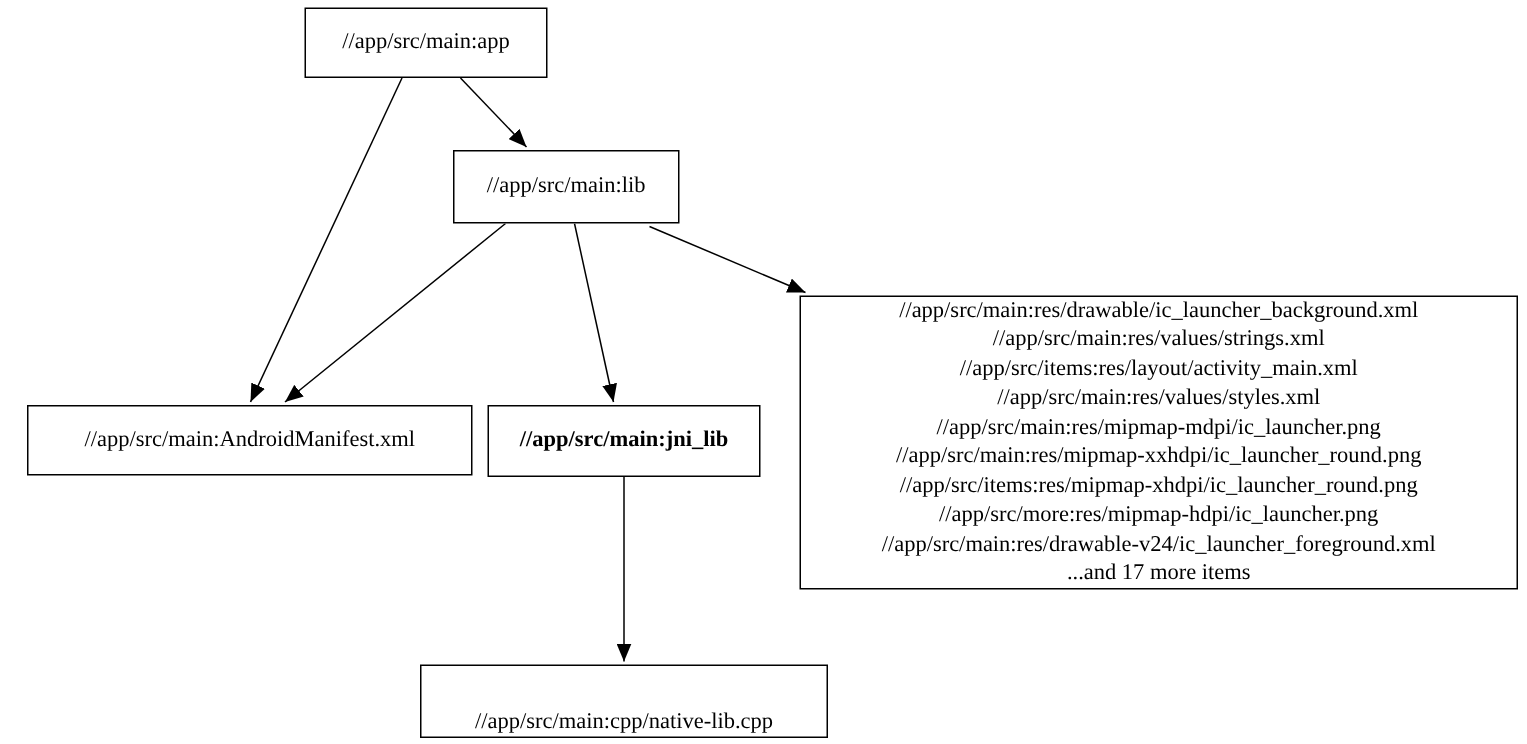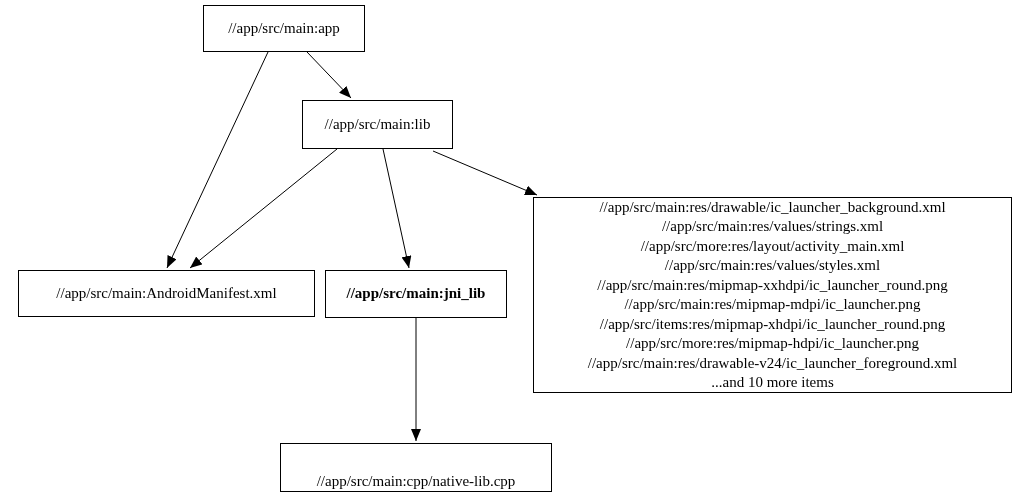--- a/index.html
+++ b/index.html
@@ -76,27 +76,27 @@
     <span>//app/src/main:AndroidManifest.xml</span>
   </div>
 
   <div class="node" id="node-jni-lib">
     <span>//app/src/main:jni_lib</span>
   </div>
 
   <div class="node" id="node-resources">
     <span>//app/src/main:res/drawable/ic_launcher_background.xml</span>
     <span>//app/src/main:res/values/strings.xml</span>
-    <span>//app/src/more:res/layout/activity_main.xml</span>
+    <span>//app/src/items:res/layout/activity_main.xml</span>
     <span>//app/src/main:res/values/styles.xml</span>
+    <span>//app/src/main:res/mipmap-mdpi/ic_launcher.png</span>
     <span>//app/src/main:res/mipmap-xxhdpi/ic_launcher_round.png</span>
-    <span>//app/src/main:res/mipmap-mdpi/ic_launcher.png</span>
     <span>//app/src/items:res/mipmap-xhdpi/ic_launcher_round.png</span>
     <span>//app/src/more:res/mipmap-hdpi/ic_launcher.png</span>
     <span>//app/src/main:res/drawable-v24/ic_launcher_foreground.xml</span>
-    <span>...and 10 more items</span>
+    <span>...and 17 more items</span>
   </div>
 
   <div class="node" id="node-native">
     <span>//app/src/main:cpp/native-lib.cpp</span>
   </div>
 
 </div>
 
 </body></html>

